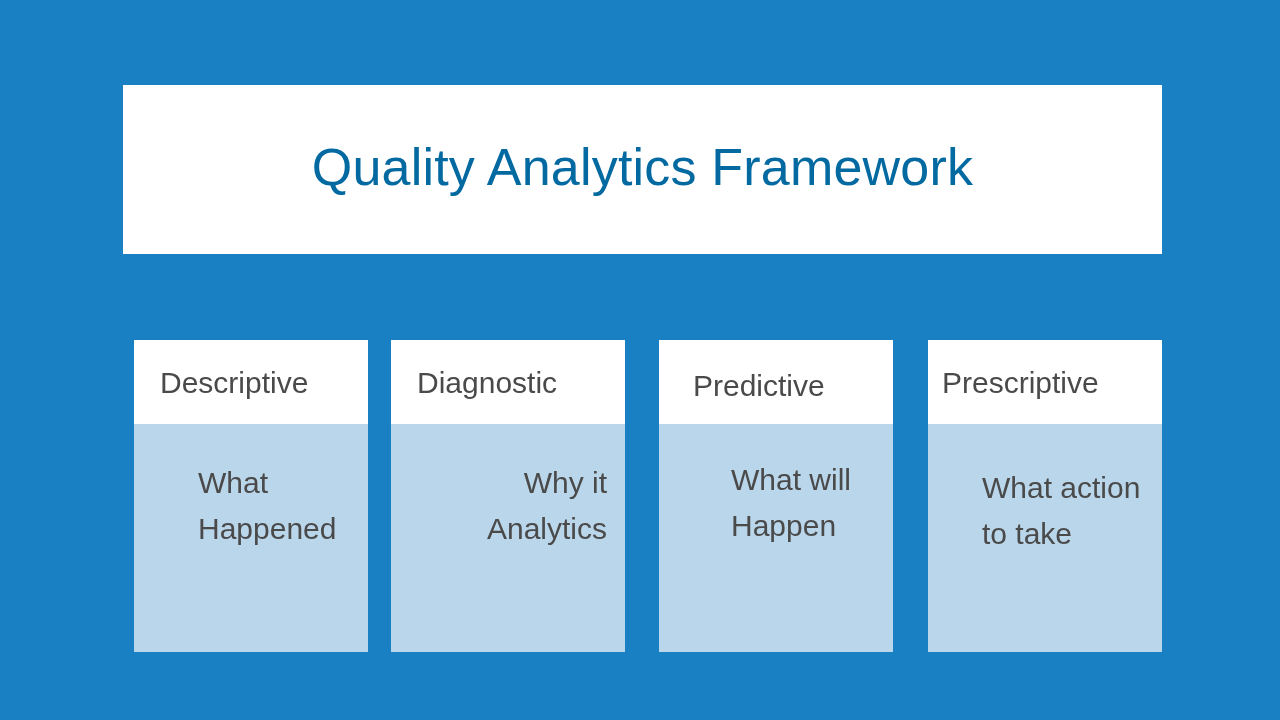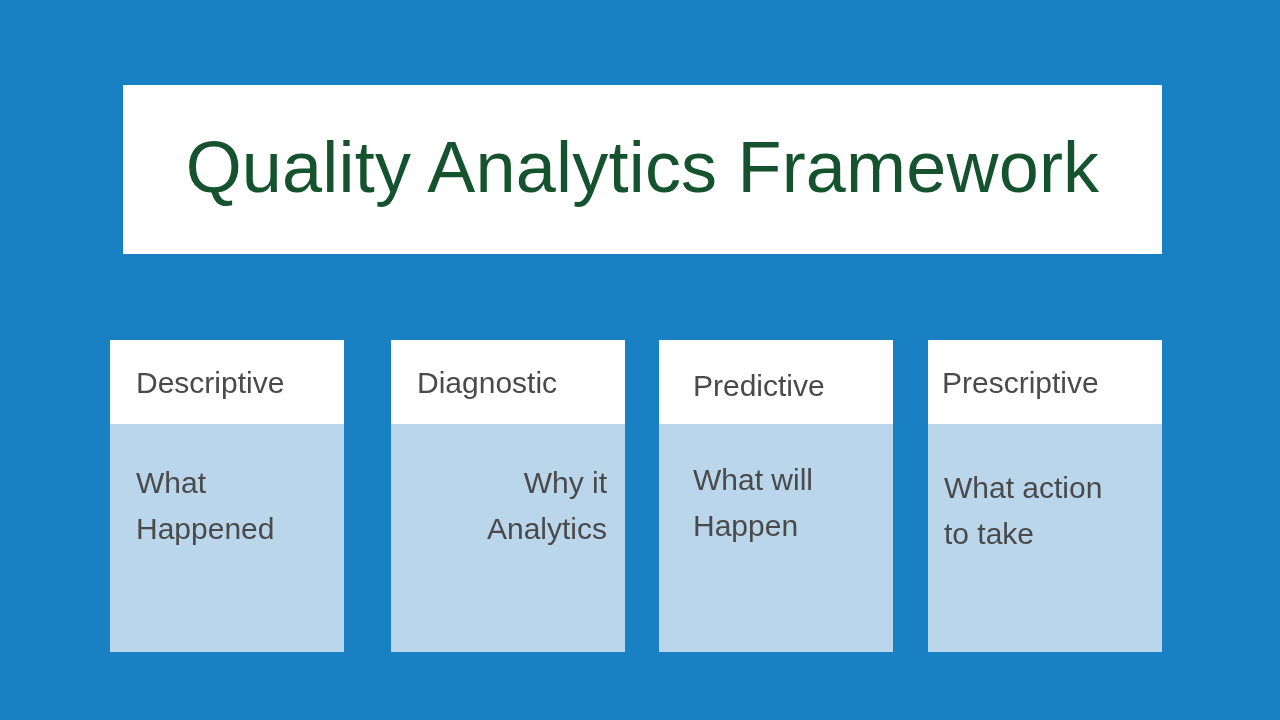--- a/index.html
+++ b/index.html
@@ -33,23 +33,23 @@
     width: 1039px;
     height: 169px;
     background: #ffffff;
     display: flex;
     align-items: center;
     justify-content: center;
   }
 
   .title-text {
     font-family: "Liberation Sans", sans-serif;
-    font-size: 72px;
+    font-size: 52px;
     font-weight: 400;
-    color: #14532d;
+    color: #0369a1;
     letter-spacing: 0.2px;
     line-height: 1.05;
     white-space: nowrap;
     transform: translateY(-2px);
   }
 
   
   .cards {
     position: absolute;
     left: 0;
@@ -61,21 +61,21 @@
   .card {
     position: absolute;
     top: 340px;
     width: 234px;
     height: 312px;
     background: #bad6eb;
     display: flex;
     flex-direction: column;
   }
 
-  .card.c1 { left: 110px; }
+  .card.c1 { left: 134px; }
   .card.c2 { left: 391px; text-align: right; }
   .card.c3 { left: 659px; }
   .card.c4 { left: 928px; }
 
   .card-header {
     width: 100%;
     height: 84px;
     background: #ffffff;
     display: flex;
     align-items: center;
@@ -92,20 +92,21 @@
     white-space: nowrap;
   }
 
   
   .card.c3 .card-header-text { padding-left: 34px; transform: translateY(3px); }
   .card.c4 .card-header-text { padding-left: 14px; }
 
   .card-body {
     flex: 1 1 auto;
     padding: 36px 18px 0 26px;
+    margin-left: 38px;
   }
 
   .card-body-text {
     font-family: "Liberation Sans", sans-serif;
     font-size: 30px;
     font-weight: 400;
     color: #4a4a4a;
     line-height: 1.52;
     white-space: pre-line;
   }

